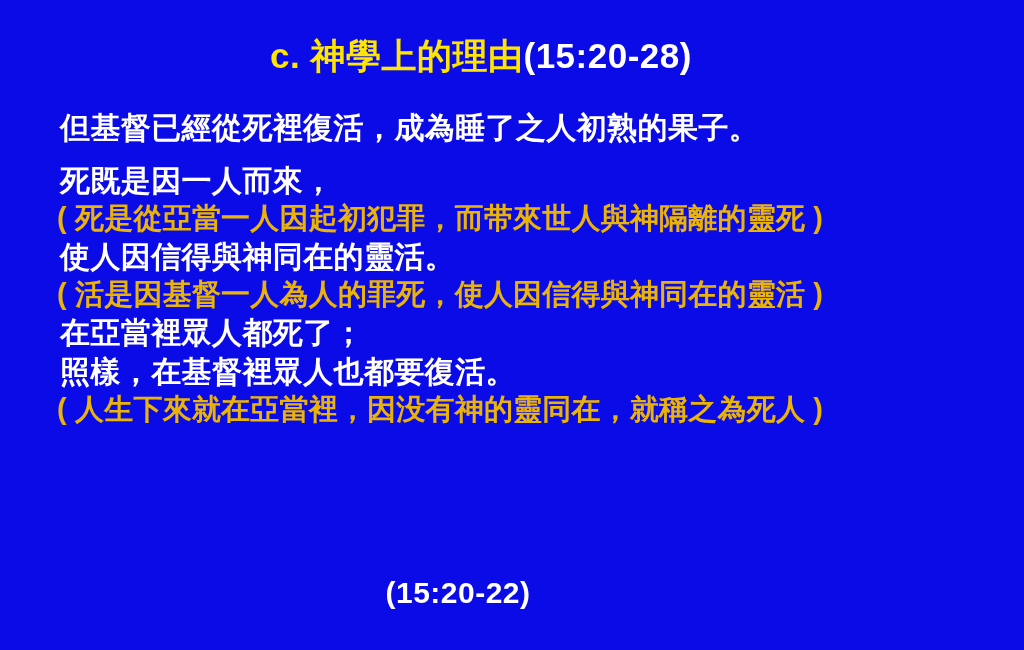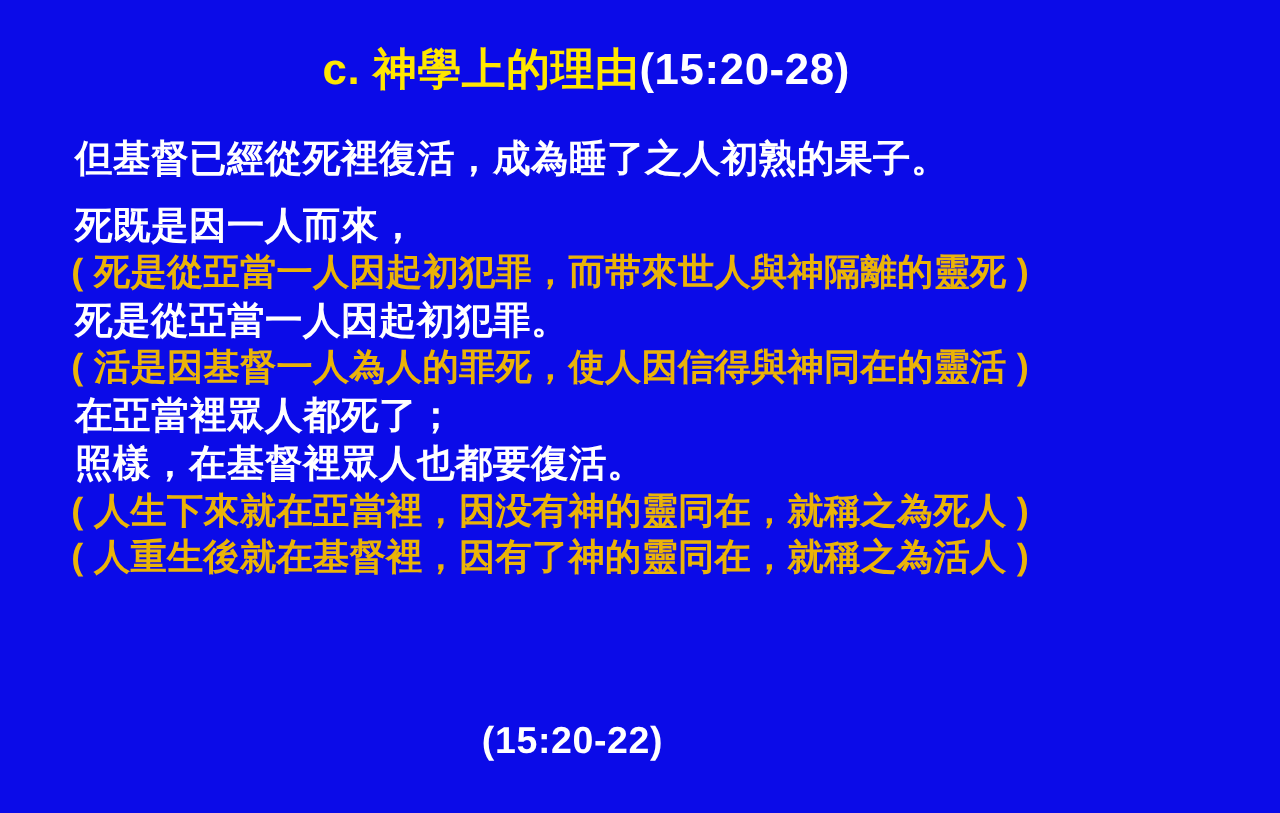--- a/index.html
+++ b/index.html
@@ -18,21 +18,21 @@
     width: 1024px;
     height: 650px;
     background: #0b0be8;
     box-sizing: border-box;
     overflow: hidden;
   }
 
   
   #title-block {
     position: absolute;
-    left: 4px;
+    left: 16px;
     top: 38px;
     width: 852px;
     text-align: center;
     white-space: nowrap;
     padding-left: 39px;
   }
   .title-text {
     font-size: 35px;
     font-weight: bold;
     letter-spacing: 0.5px;
@@ -95,25 +95,24 @@
 <div id="slide">
 
   <div id="title-block">
     <span class="title-text title-zh">c. 神學上的理由</span><span class="title-text title-ref">(15:20-28)</span>
   </div>
 
   <div id="body-block">
     <div class="line line-white sp-1">但基督已經從死裡復活，成為睡了之人初熟的果子。</div>
     <div class="line line-white sp-2">死既是因一人而來，</div>
     <div class="line line-yellow sp-3">( 死是從亞當一人因起初犯罪，而带來世人與神隔離的靈死 )</div>
-    <div class="line line-white sp-4">死是從亞當一人因起初犯罪。</div>
+    <div class="line line-white sp-4">使人因信得與神同在的靈活。</div>
     <div class="line line-yellow sp-3">( 活是因基督一人為人的罪死，使人因信得與神同在的靈活 )</div>
     <div class="line line-white sp-4">在亞當裡眾人都死了；</div>
     <div class="line line-white sp-4">照樣，在基督裡眾人也都要復活。</div>
     <div class="line line-yellow sp-3">( 人生下來就在亞當裡，因没有神的靈同在，就稱之為死人 )</div>
-    <div class="line line-yellow sp-3">( 人重生後就在基督裡，因有了神的靈同在，就稱之為活人 )</div>
   </div>
 
   <div id="footer-block">
     <span class="footer-text">(15:20-22)</span>
   </div>
 
 </div>
 
 </body></html>

